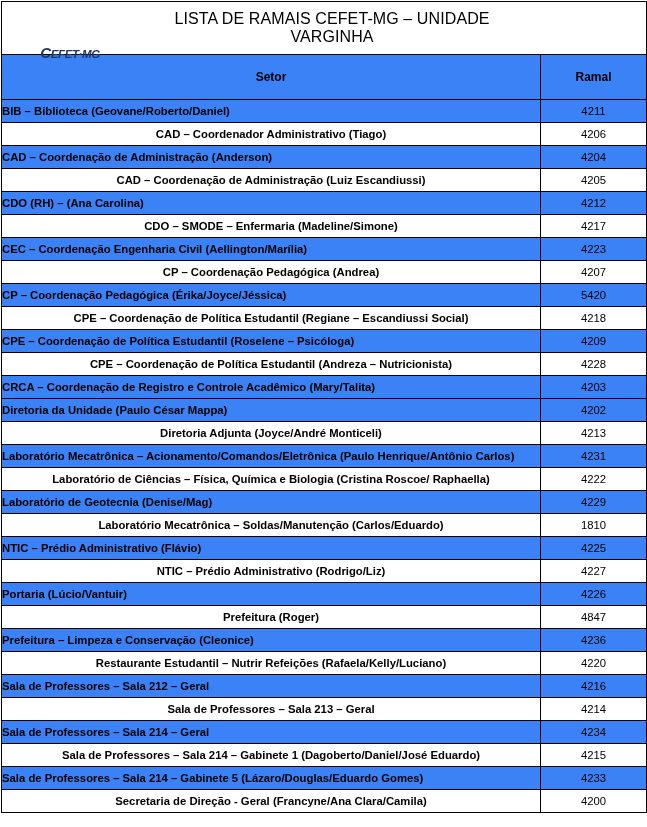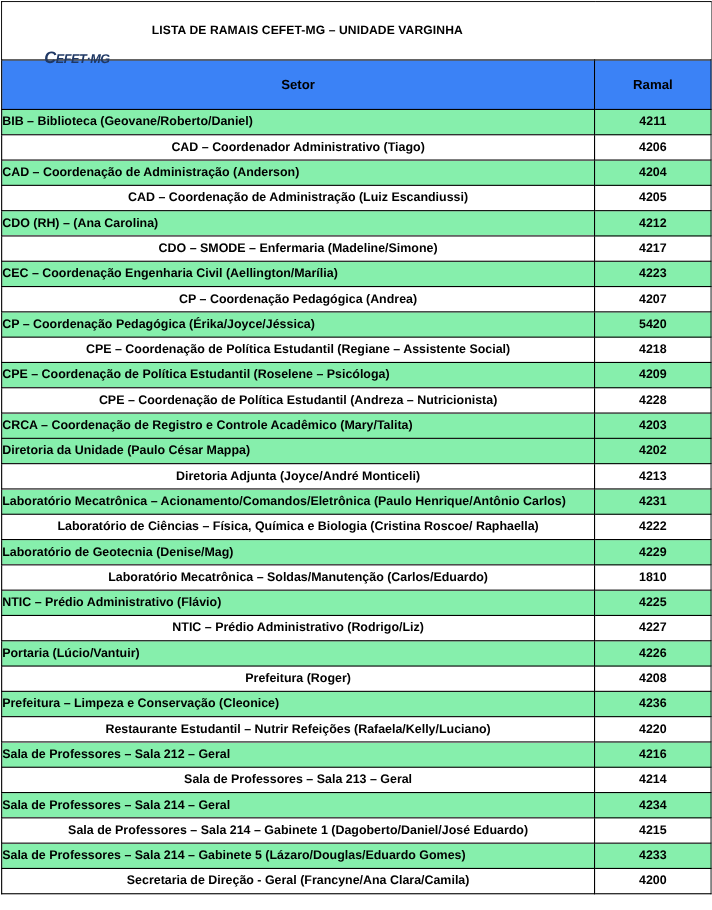--- a/index.html
+++ b/index.html
@@ -76,22 +76,23 @@
     color: #1f3864;
     line-height: 1;
     margin-top: 1px;
     white-space: nowrap;
   }
   .logo-word .small-caps {
     font-size: 11.5px;
   }
   .title-text {
     flex: 1 1 auto;
-    font-weight: 700;
-    font-size: 11px;
+    text-align: center;
+    font-weight: 400;
+    font-size: 16px;
     letter-spacing: 0.1px;
     color: #000000;
     padding-right: 120px;
   }
 
   
   .colhead {
     height: 45px;
     background: #3b82f6;
     text-align: center;
@@ -106,23 +107,23 @@
     text-align: left;
     font-size: 11.3px;
     font-weight: 700;
     white-space: nowrap;
     overflow: hidden;
   }
   td.ramal {
     height: 23px;
     text-align: center;
     font-size: 11.3px;
-    font-weight: 700;
-  }
-  tr.shaded td { background: #86efac; }
+    font-weight: 400;
+  }
+  tr.shaded td { background: #3b82f6; }
   tr.plain  td { background: #ffffff; text-align: center; }
 
   col.col-setor { width: 539px; }
   col.col-ramal { width: 106px; }
 </style>
 </head>
 <body>
 
 <div class="sheet">
   <table class="ramais">
@@ -182,21 +183,21 @@
         </tr>
         <tr class="plain">
           <td class="setor">CP – Coordenação Pedagógica (Andrea)</td>
           <td class="ramal">4207</td>
         </tr>
         <tr class="shaded">
           <td class="setor">CP – Coordenação Pedagógica (Érika/Joyce/Jéssica)</td>
           <td class="ramal">5420</td>
         </tr>
         <tr class="plain">
-          <td class="setor">CPE – Coordenação de Política Estudantil (Regiane – Assistente Social)</td>
+          <td class="setor">CPE – Coordenação de Política Estudantil (Regiane – Escandiussi Social)</td>
           <td class="ramal">4218</td>
         </tr>
         <tr class="shaded">
           <td class="setor">CPE – Coordenação de Política Estudantil (Roselene – Psicóloga)</td>
           <td class="ramal">4209</td>
         </tr>
         <tr class="plain">
           <td class="setor">CPE – Coordenação de Política Estudantil (Andreza – Nutricionista)</td>
           <td class="ramal">4228</td>
         </tr>
@@ -235,21 +236,21 @@
         <tr class="plain">
           <td class="setor">NTIC – Prédio Administrativo (Rodrigo/Liz)</td>
           <td class="ramal">4227</td>
         </tr>
         <tr class="shaded">
           <td class="setor">Portaria (Lúcio/Vantuir)</td>
           <td class="ramal">4226</td>
         </tr>
         <tr class="plain">
           <td class="setor">Prefeitura (Roger)</td>
-          <td class="ramal">4208</td>
+          <td class="ramal">4847</td>
         </tr>
         <tr class="shaded">
           <td class="setor">Prefeitura – Limpeza e Conservação (Cleonice)</td>
           <td class="ramal">4236</td>
         </tr>
         <tr class="plain">
           <td class="setor">Restaurante Estudantil – Nutrir Refeições (Rafaela/Kelly/Luciano)</td>
           <td class="ramal">4220</td>
         </tr>
         <tr class="shaded">

